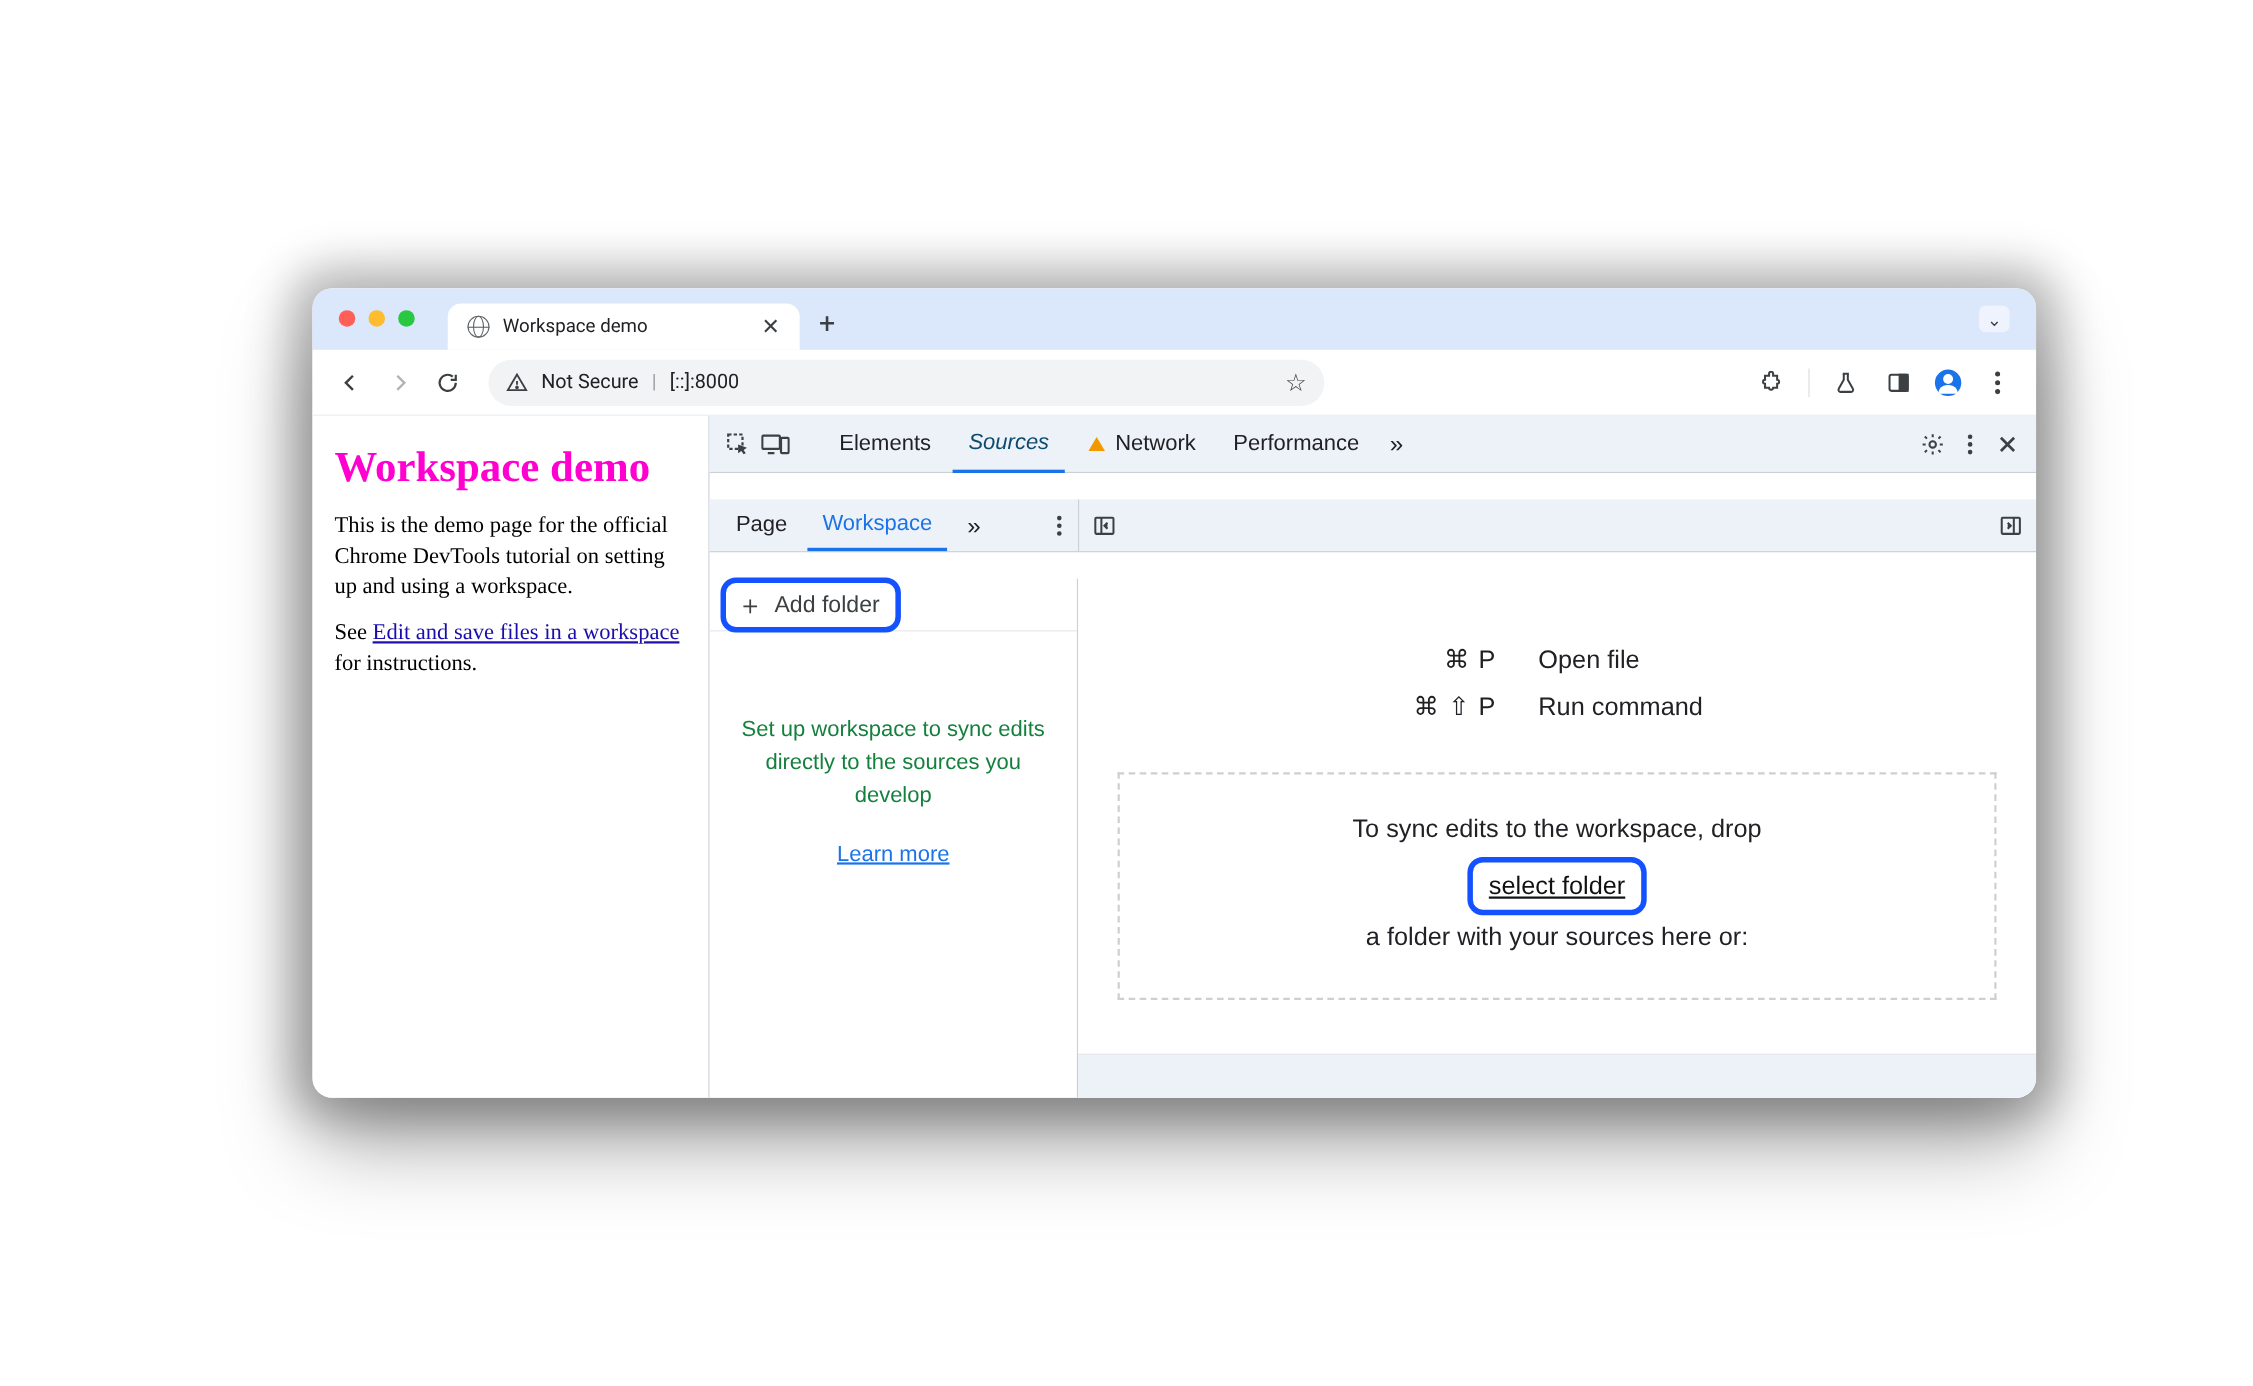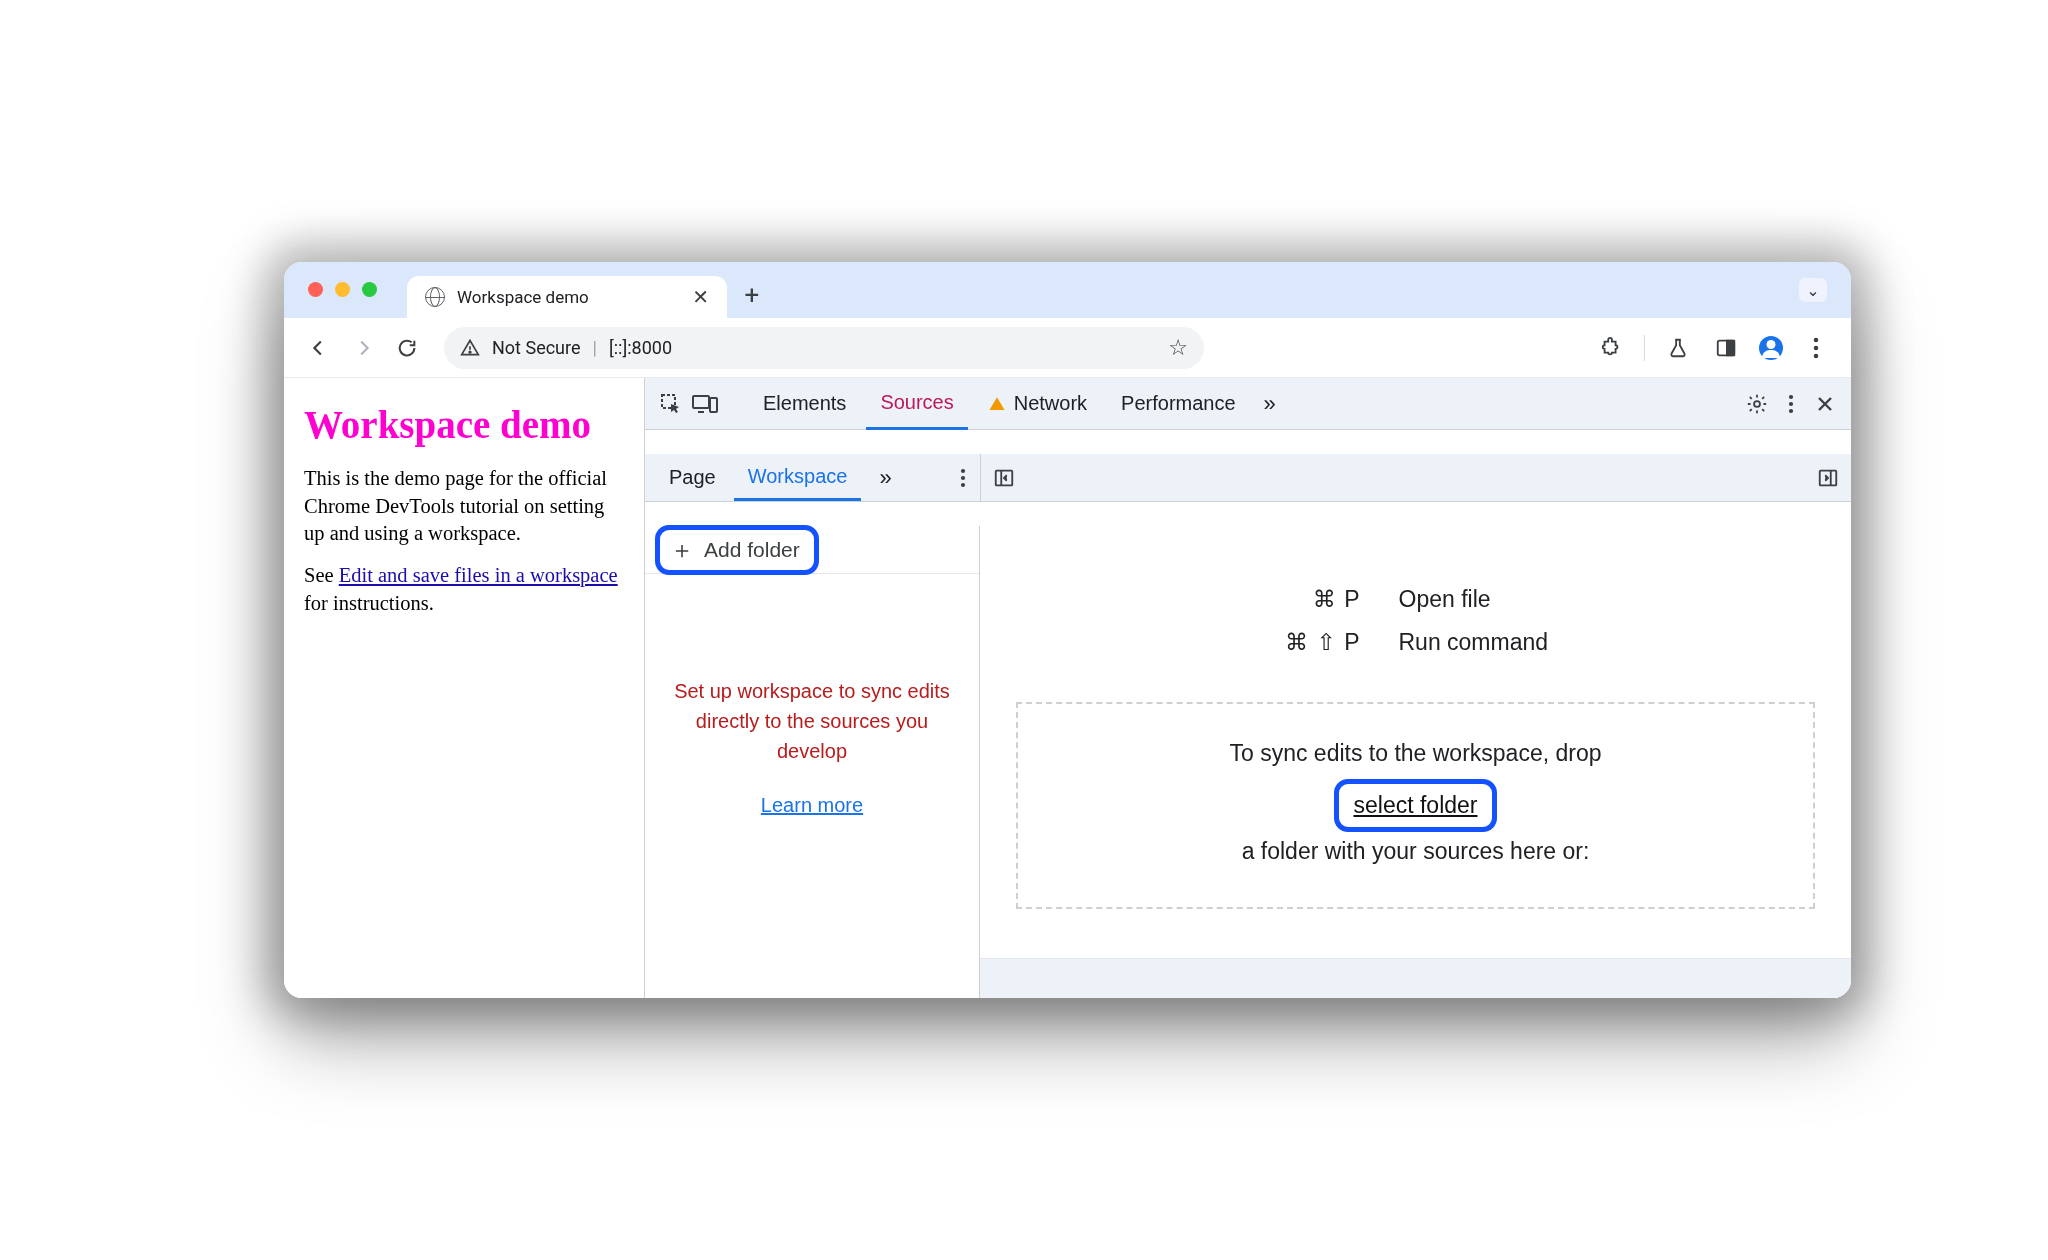--- a/index.html
+++ b/index.html
@@ -98,21 +98,21 @@
   .page-pane p{font-size:20.5px;line-height:1.35;margin-bottom:14px;}
   .page-pane a{color:#1a0dab;text-decoration:underline;}
   
   .devtools{flex:1;display:flex;flex-direction:column;border-left:1px solid #cbd0d6;font-family:-apple-system,Arial,sans-serif;gap:24px;}
   .dt-top{
     height:52px;background:#edf1f8;display:flex;align-items:center;padding:0 12px;gap:6px;border-bottom:1px solid #cbd0d6;
     color:#202124;font-size:20px;
   }
   .dt-top .sq{width:28px;display:flex;justify-content:center;}
   .dt-top .tabname{padding:0 14px;height:100%;display:flex;align-items:center;gap:8px;cursor:pointer;}
-  .dt-top .tabname.active{color:#be185d;border-bottom:3px solid #1a73e8;margin-bottom:-1px;}
+  .dt-top .tabname.active{color:#0c4a6e;border-bottom:3px solid #1a73e8;margin-bottom:-1px;font-style:italic;}
   .dt-top .warn-icn{color:#f29900;}
   .dt-top .spacer{flex:1;}
   .dt-top .more{font-size:22px;}
   
   .dt-sub{
     height:48px;background:#edf1f8;border-bottom:1px solid #cbd0d6;display:flex;align-items:stretch;
     color:#202124;font-size:20px;
   }
   .dt-sub .left{display:flex;align-items:center;padding-left:10px;gap:4px;flex:0 0 335px;}
   .dt-sub .subtab{padding:0 14px;display:flex;align-items:center;height:100%;cursor:pointer;}
@@ -121,21 +121,21 @@
   .dt-sub .right .sp{flex:1;}
   
   .dt-body{flex:1;display:flex;}
   .navigator{flex:0 0 335px;border-right:1px solid #cbd0d6;display:flex;flex-direction:column;}
   .addfolder-row{height:48px;border-bottom:1px solid #e3e6ea;display:flex;align-items:center;padding-left:10px;}
   .addfolder{
     display:inline-flex;align-items:center;gap:10px;color:#3c4043;font-size:21px;
     border:5px solid #1452ff;border-radius:14px;padding:4px 14px 4px 10px;
   }
   .addfolder .plus{font-size:24px;}
-  .nav-hint{margin-top:102px;text-align:center;color:#b91c1c;font-size:20px;padding:0 26px;line-height:1.5;}
+  .nav-hint{margin-top:74px;text-align:center;color:#15803d;font-size:20px;padding:0 26px;line-height:1.5;}
   .learn{margin-top:28px;text-align:center;}
   .learn a{color:#1a73e8;text-decoration:underline;font-size:20px;}
   .main-pane{flex:1;display:flex;flex-direction:column;}
   .shortcuts{margin-top:60px;display:flex;flex-direction:column;gap:16px;align-items:center;color:#202124;font-size:23px;}
   .shortcuts .row{display:flex;align-items:center;gap:38px;min-width:330px;}
   .shortcuts .keys{font-family:inherit;letter-spacing:1px;min-width:110px;text-align:right;}
   .dropzone{
     margin:46px 36px 0 36px;border:2px dashed #cfcfcf;padding:30px 30px 36px;
     text-align:center;color:#202124;font-size:23px;line-height:1.7;
   }

